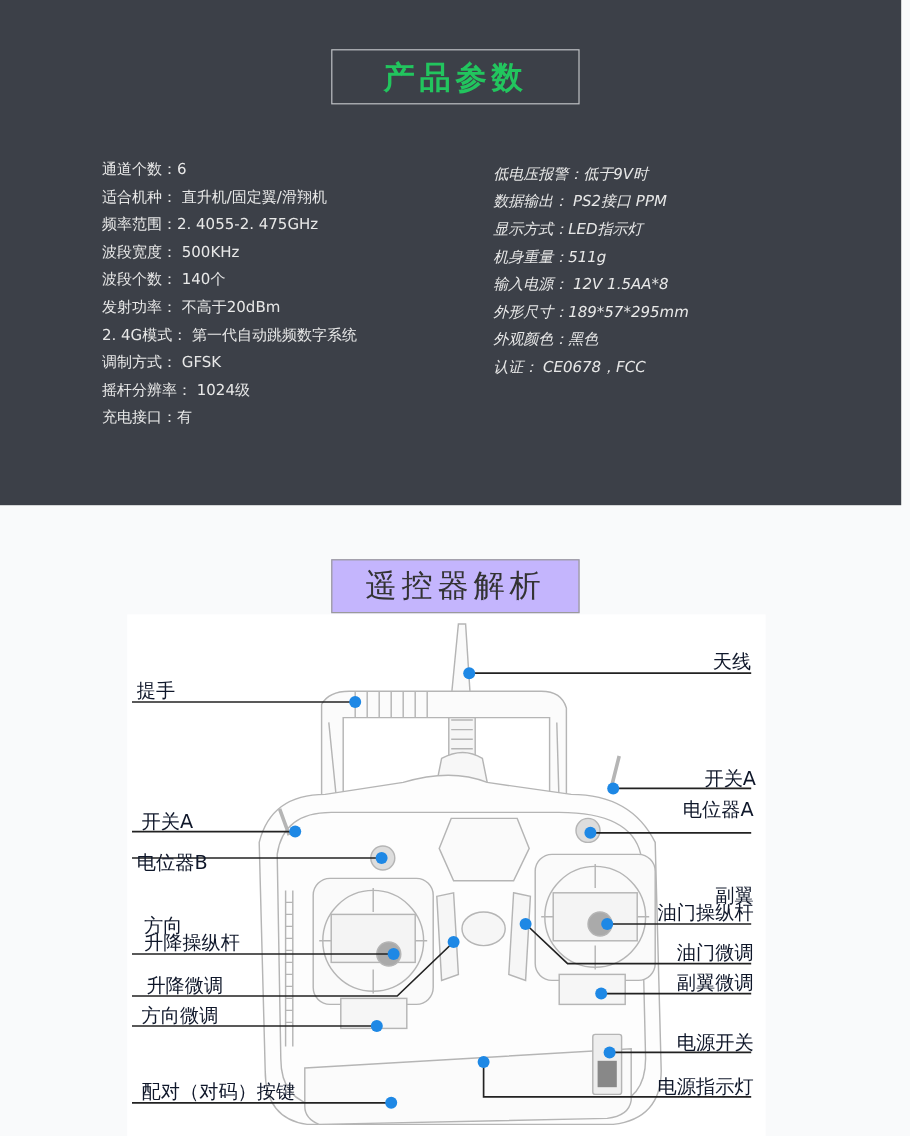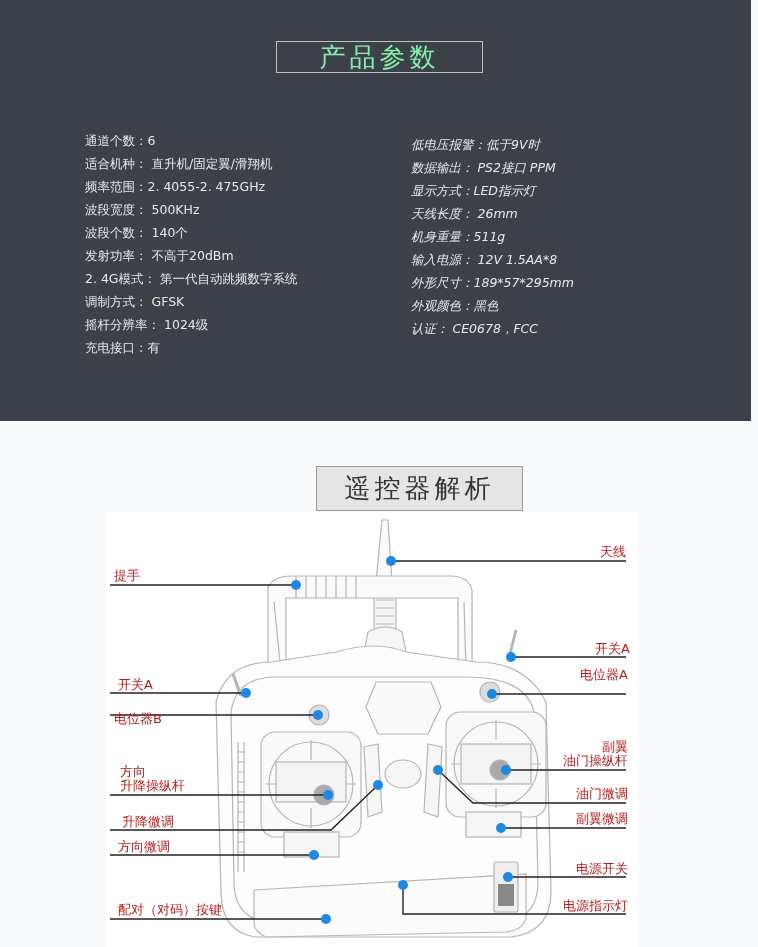--- a/index.html
+++ b/index.html
@@ -8,36 +8,36 @@
 
   .spec-panel {
     position: absolute; left: 0; top: 0; width: 751px; height: 421px;
     background: #3c4048;
   }
   .title-box {
     position: absolute; border: 1px solid #c8c8c8;
     display: flex; align-items: center; justify-content: center;
     letter-spacing: 4px;
   }
-  .title-box.dark { left: 276px; top: 41px; width: 207px; height: 32px; color: #86efac; font-size: 26px; border-color: #bfc1c5; }
-  .title-box.light { left: 276px; top: 466px; width: 207px; height: 45px; color: #333; font-size: 26px; border-color: #9a9a9a; background: #e5e5e5; margin-left: 40px; }
+  .title-box.dark { left: 276px; top: 41px; width: 207px; height: 46px; color: #22c55e; font-size: 26px; border-color: #bfc1c5; font-weight: bold; }
+  .title-box.light { left: 276px; top: 466px; width: 207px; height: 45px; color: #333; font-size: 26px; border-color: #9a9a9a; background: #c4b5fd; }
 
   .spec-col { position: absolute; top: 129px; color: #e8e8e8; font-size: 12.5px; }
   .spec-col.left { left: 85px; }
   .spec-col.right { left: 411px; top: 133px; font-style: italic; }
   .spec-row { height: 23px; line-height: 23px; white-space: nowrap; }
 
   .diagram {
     position: absolute; left: 106px; top: 512px; width: 532px; height: 435px;
     background: #ffffff;
   }
   .diagram svg { position: absolute; left: 0; top: 0; }
 
   .label {
-    position: absolute; font-size: 13px; color: #b91c1c; white-space: nowrap; line-height: 14px;
+    position: absolute; font-size: 16px; color: #0f172a; white-space: nowrap; line-height: 14px;
   }
   .label.r { text-align: right; }
 </style>
 </head>
 <body>
 
 <div class="spec-panel">
   <div class="title-box dark">产品参数</div>
 
   <div class="spec-col left">
@@ -50,21 +50,20 @@
     <div class="spec-row">2. 4G模式： 第一代自动跳频数字系统</div>
     <div class="spec-row">调制方式： GFSK</div>
     <div class="spec-row">摇杆分辨率： 1024级</div>
     <div class="spec-row">充电接口：有</div>
   </div>
 
   <div class="spec-col right">
     <div class="spec-row">低电压报警：低于9V时</div>
     <div class="spec-row">数据输出： PS2接口 PPM</div>
     <div class="spec-row">显示方式：LED指示灯</div>
-    <div class="spec-row">天线长度： 26mm</div>
     <div class="spec-row">机身重量：511g</div>
     <div class="spec-row">输入电源： 12V 1.5AA*8</div>
     <div class="spec-row">外形尺寸：189*57*295mm</div>
     <div class="spec-row">外观颜色：黑色</div>
     <div class="spec-row">认证： CE0678，FCC</div>
   </div>
 </div>
 
 <div class="title-box light">遥控器解析</div>
 

